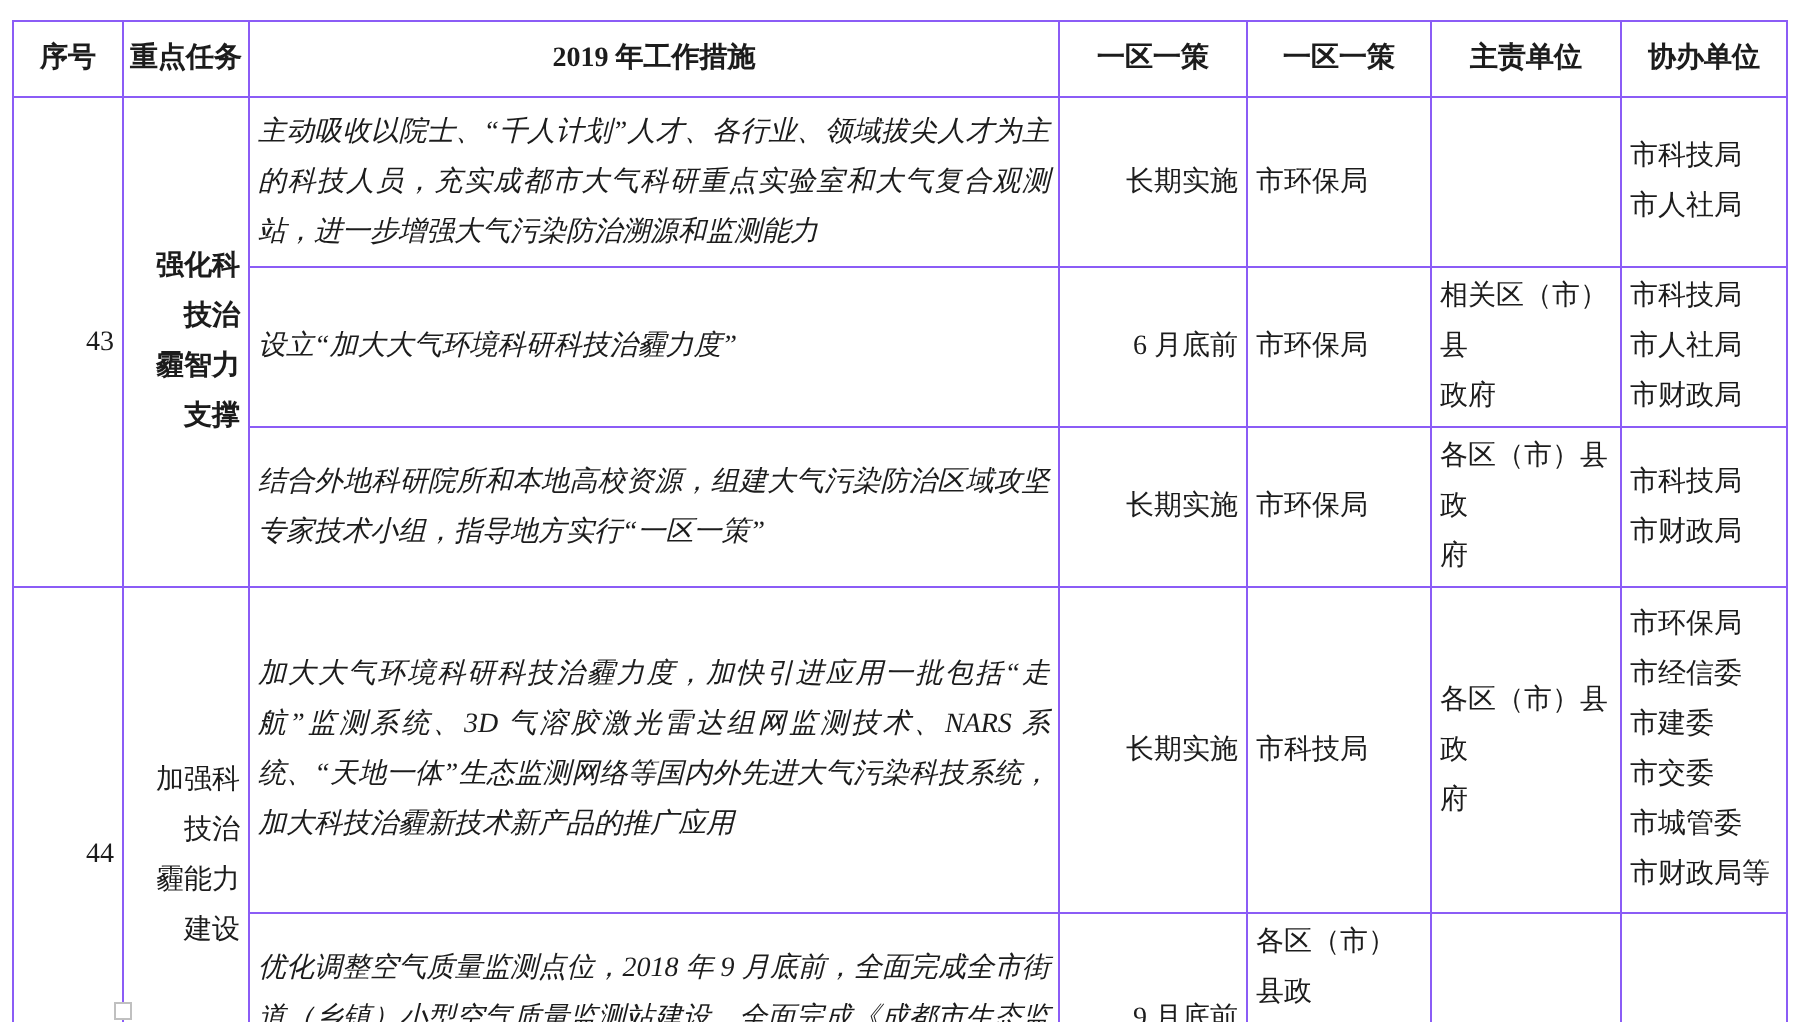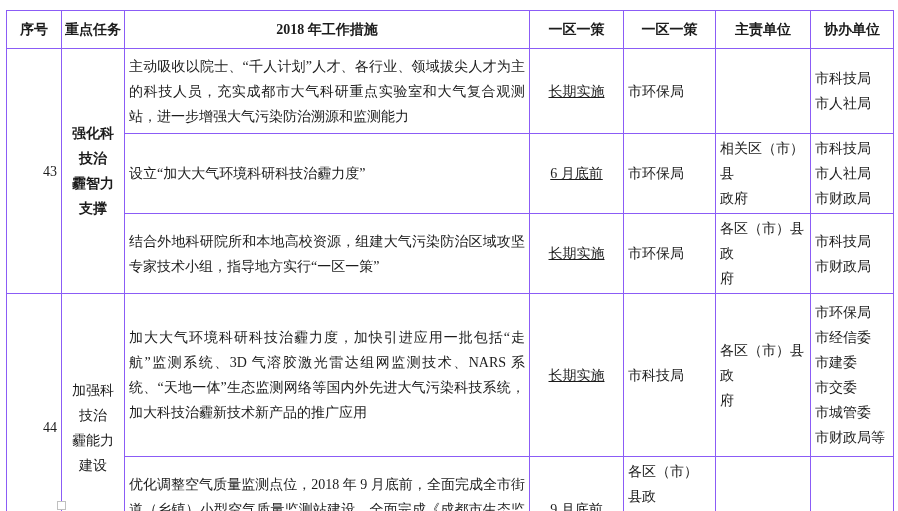--- a/index.html
+++ b/index.html
@@ -53,33 +53,33 @@
 
   td.c-no {
     text-align: right;
     padding: 2px 1px;
   }
   td.c-task {
     font-size: 13px;
     line-height: 27px;
     white-space: pre-line;
     padding: 2px 1px 2px 3px;
-    text-align: center;
+    text-align: right;
   }
   td.c-task.task-bold { font-weight: bold; }
   td.c-measure {
     text-align: justify;
     font-size: 13.5px;
     line-height: 26px;
     padding: 2px 5px;
+    font-style: italic;
   }
   td.c-deadline {
-    text-align: center;
+    text-align: right;
     padding: 2px 5px;
-    text-decoration: underline;
   }
   td.c-lead, td.c-main, td.c-assist {
     white-space: pre-line;
     font-size: 13px;
     line-height: 25px;
     padding: 2px 2px;
     text-align: left;
   }
   .resize-handle {
     position: absolute;
@@ -103,21 +103,21 @@
         <col style="width:405px">
         <col style="width:94px">
         <col style="width:92px">
         <col style="width:95px">
         <col style="width:83px">
       </colgroup>
       <tbody>
         <tr class="h-head">
           <th>序号</th>
           <th>重点任务</th>
-          <th>2018 年工作措施</th>
+          <th>2019 年工作措施</th>
           <th>一区一策</th>
           <th>一区一策</th>
           <th>主责单位</th>
           <th>协办单位</th>
         </tr>
 
         <tr class="h-r1">
           <td class="c-no" rowspan="3">43</td>
           <td class="c-task task-bold" rowspan="3">强化科技治
 霾智力支撑</td>

